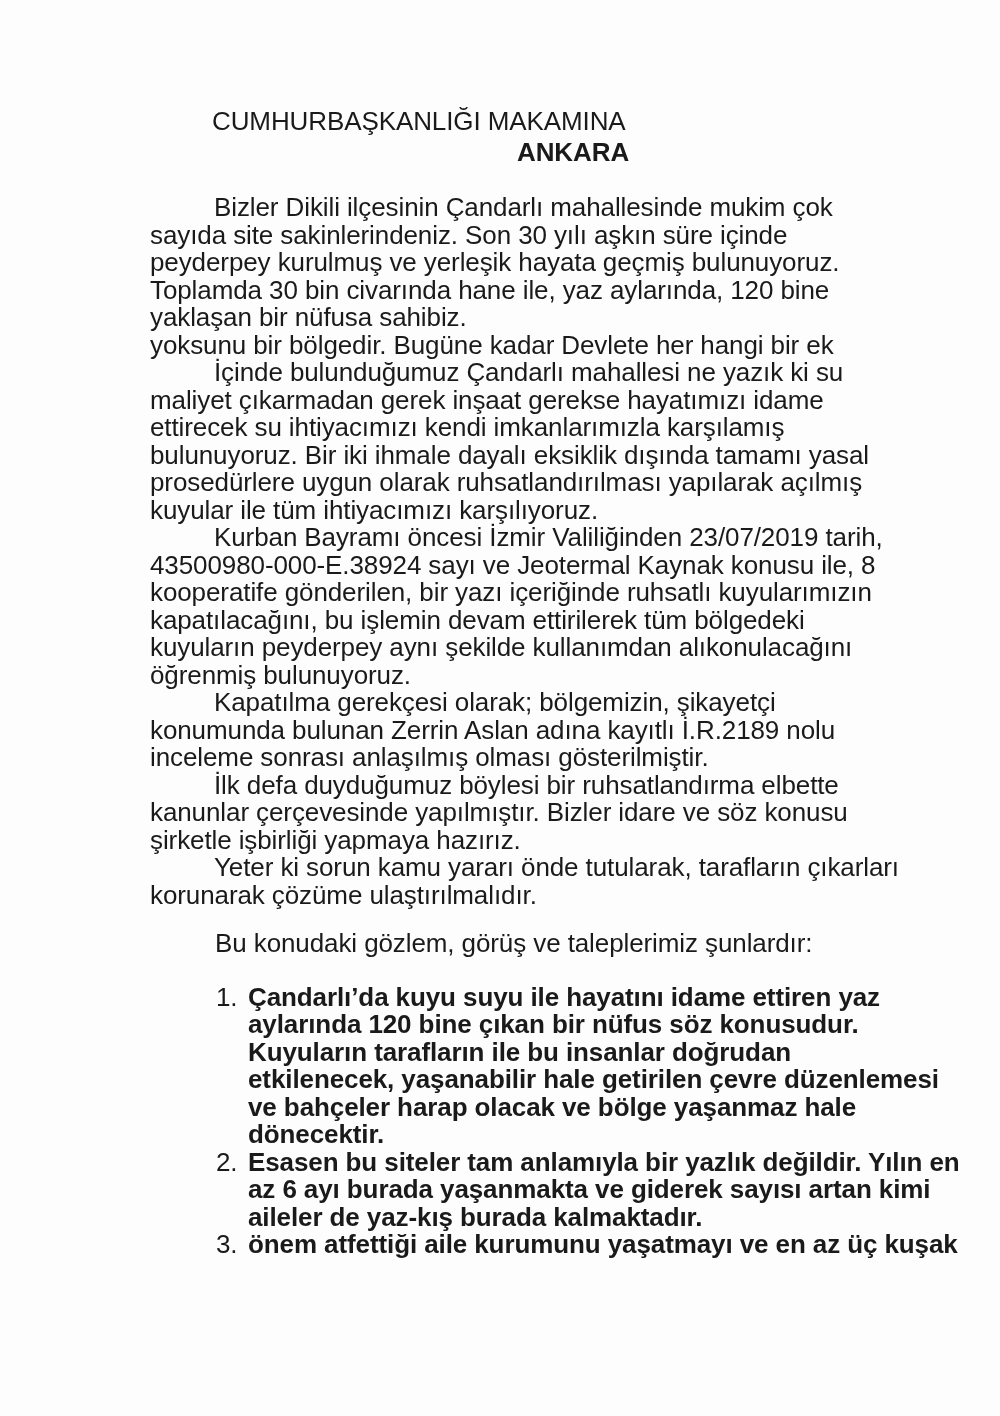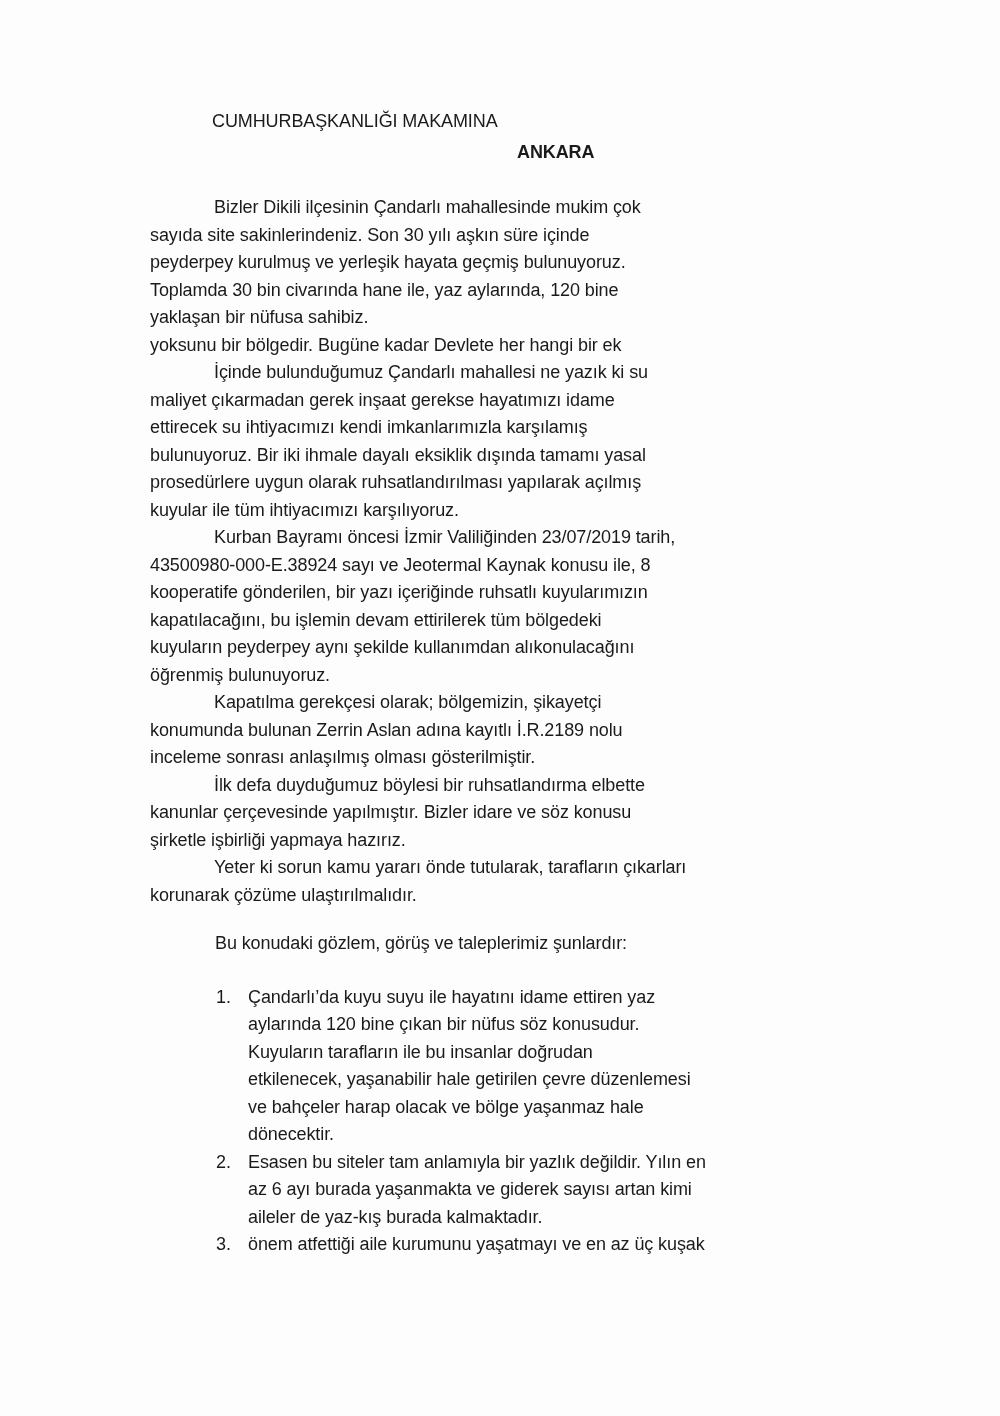--- a/index.html
+++ b/index.html
@@ -11,35 +11,35 @@
     background: #fdfdfd;
     overflow: hidden;
     font-family: "Liberation Sans", "DejaVu Sans", sans-serif;
     color: #1a1a1a;
   }
   .content {
     position: absolute;
     left: 150px;
     top: 106px;
     width: 725px;
-    font-size: 18px;
+    font-size: 26px;
     line-height: 27.5px;
     letter-spacing: -0.1px;
   }
   .line { white-space: nowrap; }
   .recipient { line-height: 31px; margin-bottom: 26px; }
   .recipient .r1 { padding-left: 62px; }
   .recipient .r2 { padding-left: 367px; font-weight: bold; }
   .para .line.first { padding-left: 64px; }
   .spacer-a { height: 21px; }
   .spacer-b { height: 26px; }
   .intro { padding-left: 65px; }
   .item { display: flex; }
   .item .num { flex: none; width: 32px; padding-left: 66px; }
-  .item .item-lines { flex: 1 1 auto; min-width: 0; }
+  .item .item-lines { flex: 1 1 auto; min-width: 0; font-weight: bold; }
 </style>
 </head>
 <body>
 
 <div class="page" style="background: rgb(253, 253, 253); color: rgb(26, 26, 26);">
   <div class="content">
 
     <div class="recipient">
       <div class="line r1">CUMHURBAŞKANLIĞI MAKAMINA</div>
       <div class="line r2">ANKARA</div>

